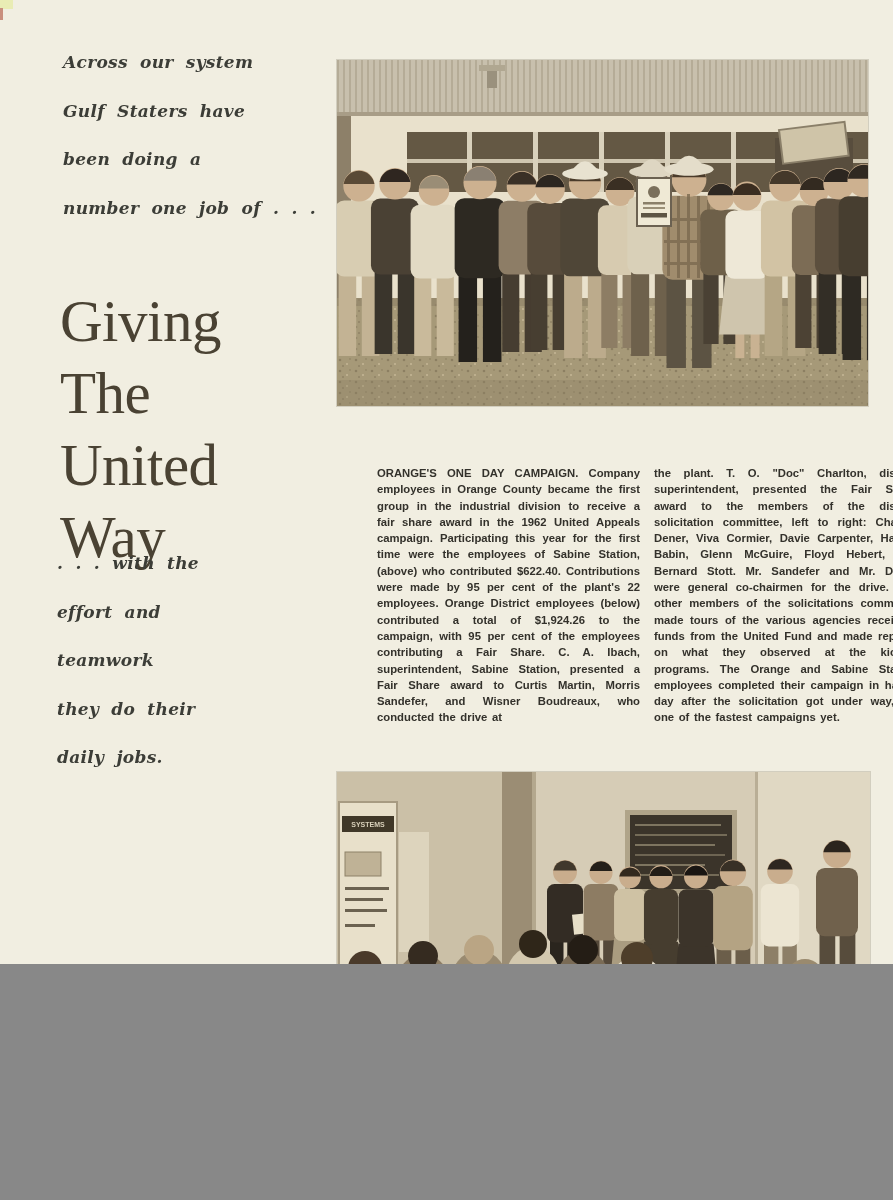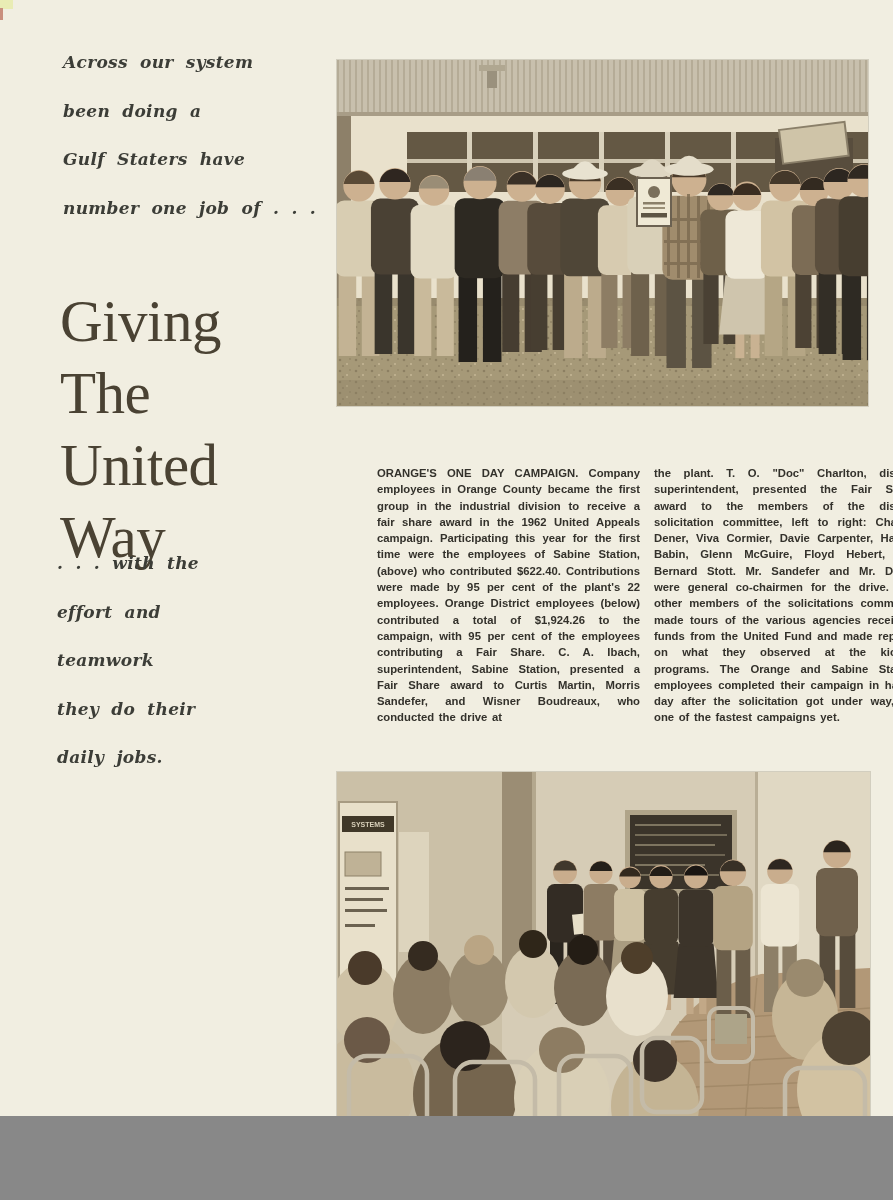--- a/index.html
+++ b/index.html
@@ -1,17 +1,17 @@
 <!DOCTYPE html>
 <html><head>
 <meta charset="utf-8">
 <style>
   html,body{margin:0;padding:0;background:#888;}
   .page{
-    position:relative;width:893px;height:1116px;margin:0 auto;
+    position:relative;width:893px;height:964px;margin:0 auto;
     background:#f1eee1;overflow:hidden;
     font-family:"Liberation Serif",serif;
   }
   .corner-mark{position:absolute;left:0;top:0;width:13px;height:9px;background:#e9ecb4;}
   .corner-sliver{position:absolute;left:0;top:8px;width:3px;height:12px;background:#c98f7d;}
 
   
   .kicker{position:absolute;left:63px;top:52px;}
   .kicker .line, .tagline .line{
     height:48.5px;font-style:italic;font-weight:700;font-size:17px;
@@ -50,22 +50,22 @@
 </style>
 </head>
 <body>
 
 <div class="page">
   <div class="corner-mark"></div>
   <div class="corner-sliver"></div>
 
   <div class="kicker">
     <div class="line">Across our system</div>
+    <div class="line">Gulf Staters have</div>
     <div class="line">been doing a</div>
-    <div class="line">Gulf Staters have</div>
     <div class="line">number one job of . . .</div>
   </div>
 
   <div class="headline">
     <div class="line">Giving</div>
     <div class="line">The</div>
     <div class="line">United</div>
     <div class="line">Way</div>
   </div>
 

